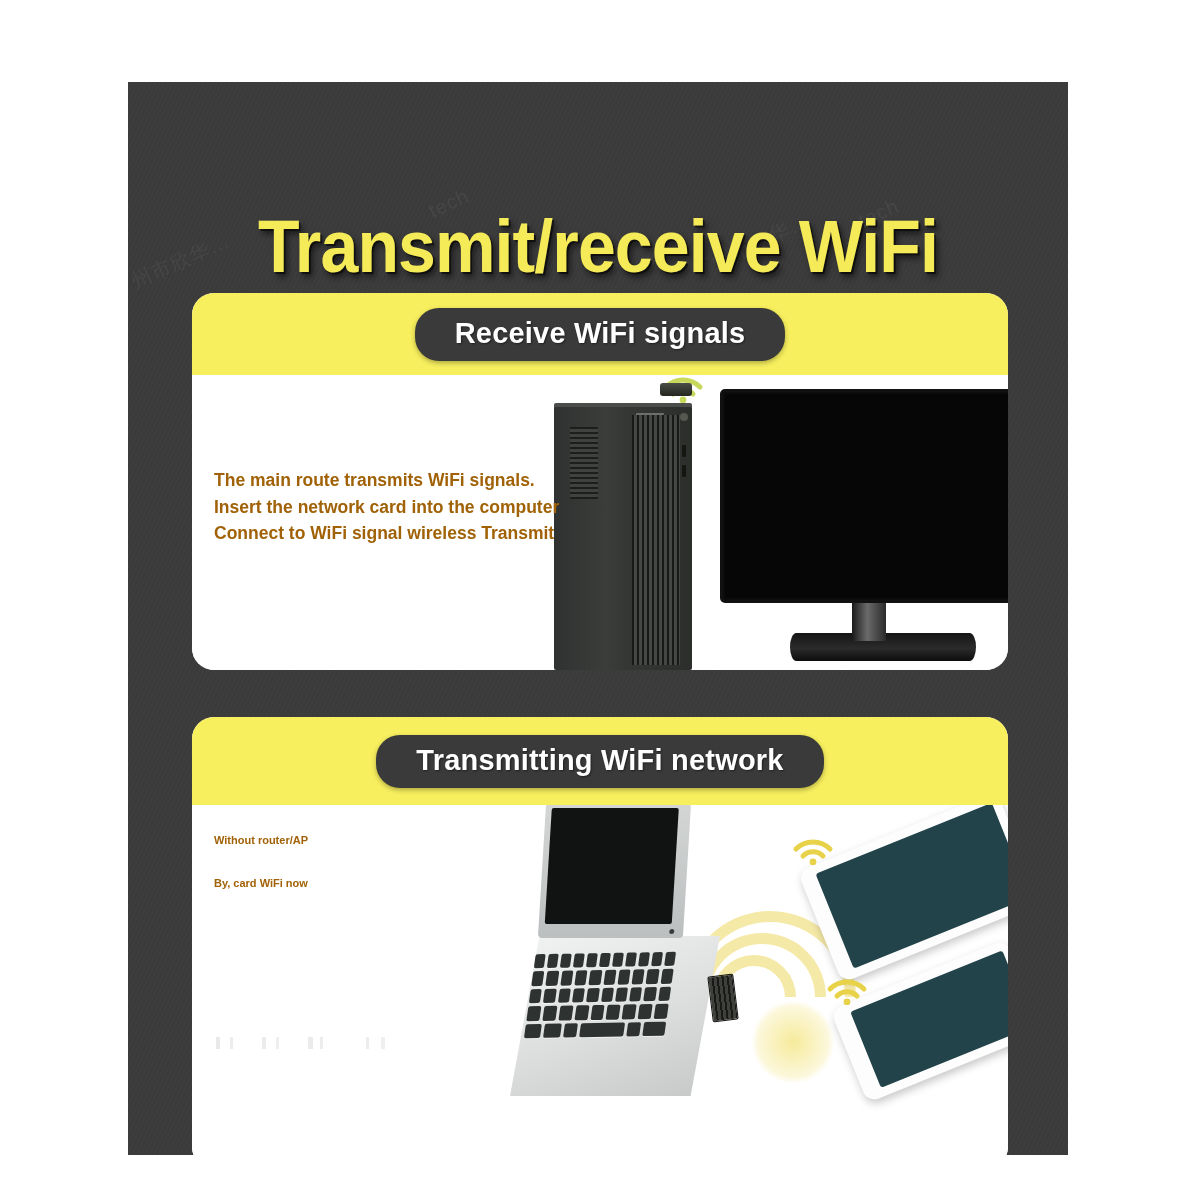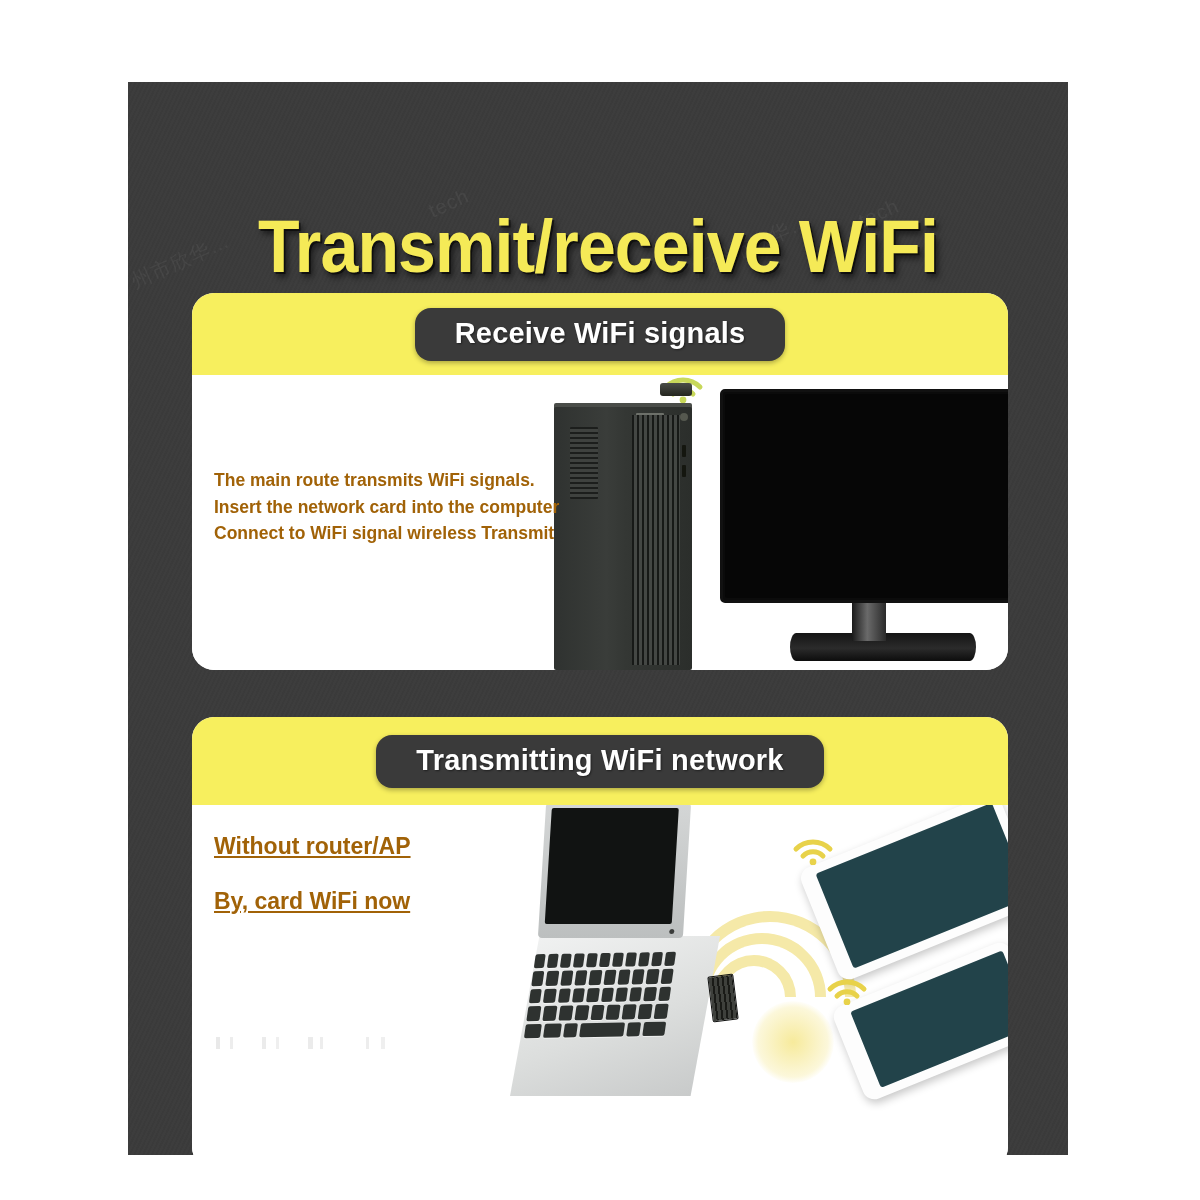--- a/index.html
+++ b/index.html
@@ -89,21 +89,21 @@
     background: #f7ef5e;
     display: flex;
     align-items: center;
     justify-content: center;
   }
   .card-2 .band { height: 88px; }
 
   .pill {
     background: #3a3a3a;
     color: #ffffff;
-    border-radius: 16px;
+    border-radius: 24px;
     padding: 9px 40px 11px;
     font-size: 29px;
     font-weight: bold;
     font-family: "Liberation Sans Narrow", "Liberation Sans", sans-serif;
     letter-spacing: 0.2px;
     white-space: nowrap;
     box-shadow: 0 2px 5px rgba(0,0,0,0.30);
     text-shadow: 1px 1px 2px rgba(0,0,0,0.45);
   }
 
@@ -117,21 +117,21 @@
 
   
   .lines {
     position: absolute;
     z-index: 6;
     color: #a16207;
     font-family: "Liberation Sans", sans-serif;
     font-weight: bold;
   }
   .lines.c1 { left: 22px; top: 92px; font-size: 17.5px; line-height: 1.52; width: 360px; }
-  .lines.c2 { left: 22px; top: 30px; font-size: 23px; line-height: 1.0; width: 330px; text-decoration: underline; }
+  .lines.c2 { left: 22px; top: 30px; font-size: 11px; line-height: 1.0; width: 330px; }
   .lines.c2 .ln { margin-bottom: 32px; }
 
   .ghost-row {
     position: absolute;
     left: 24px;
     top: 232px;
     width: 210px;
     height: 12px;
     z-index: 6;
     opacity: 0.16;

